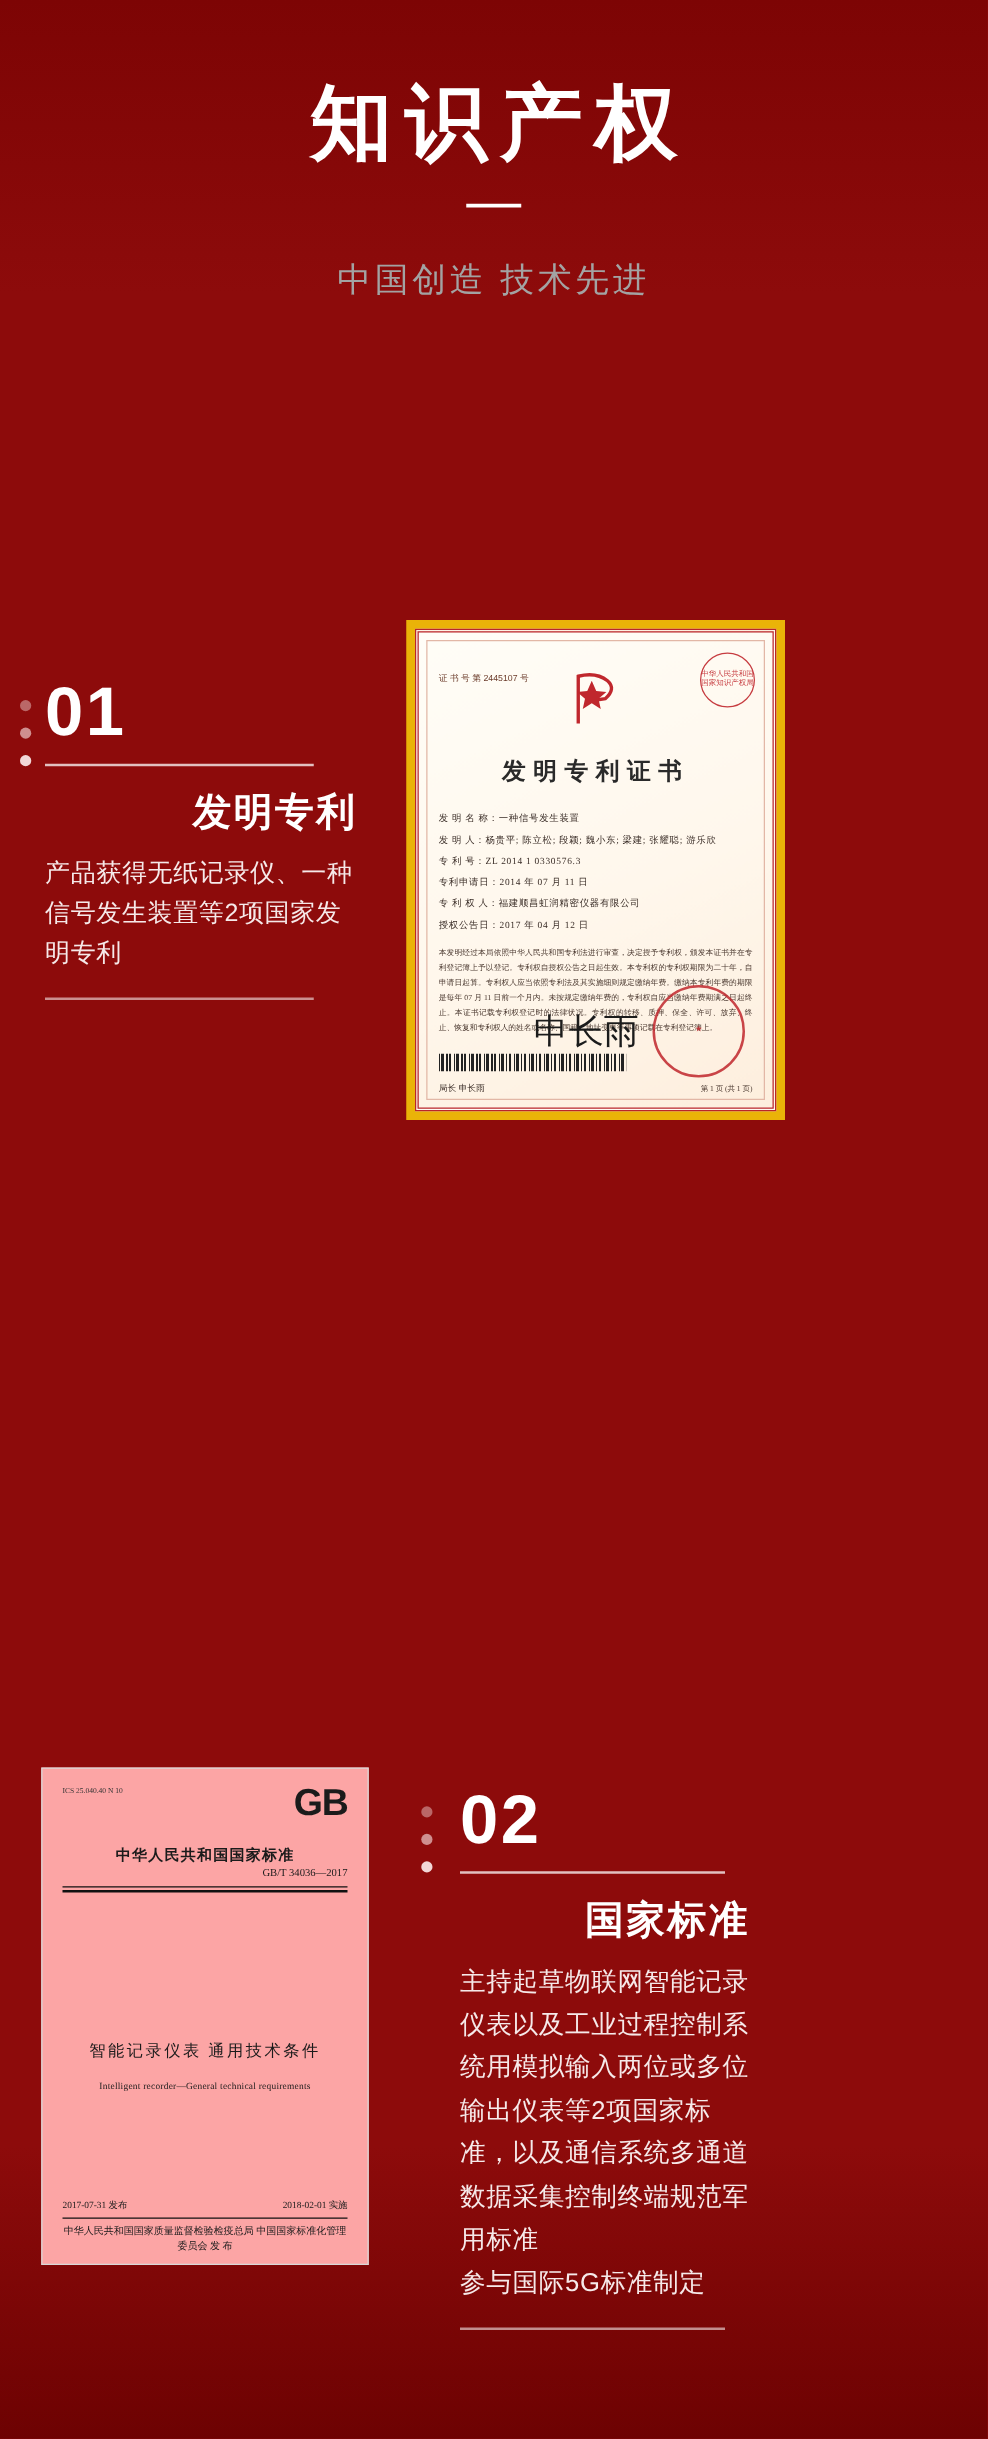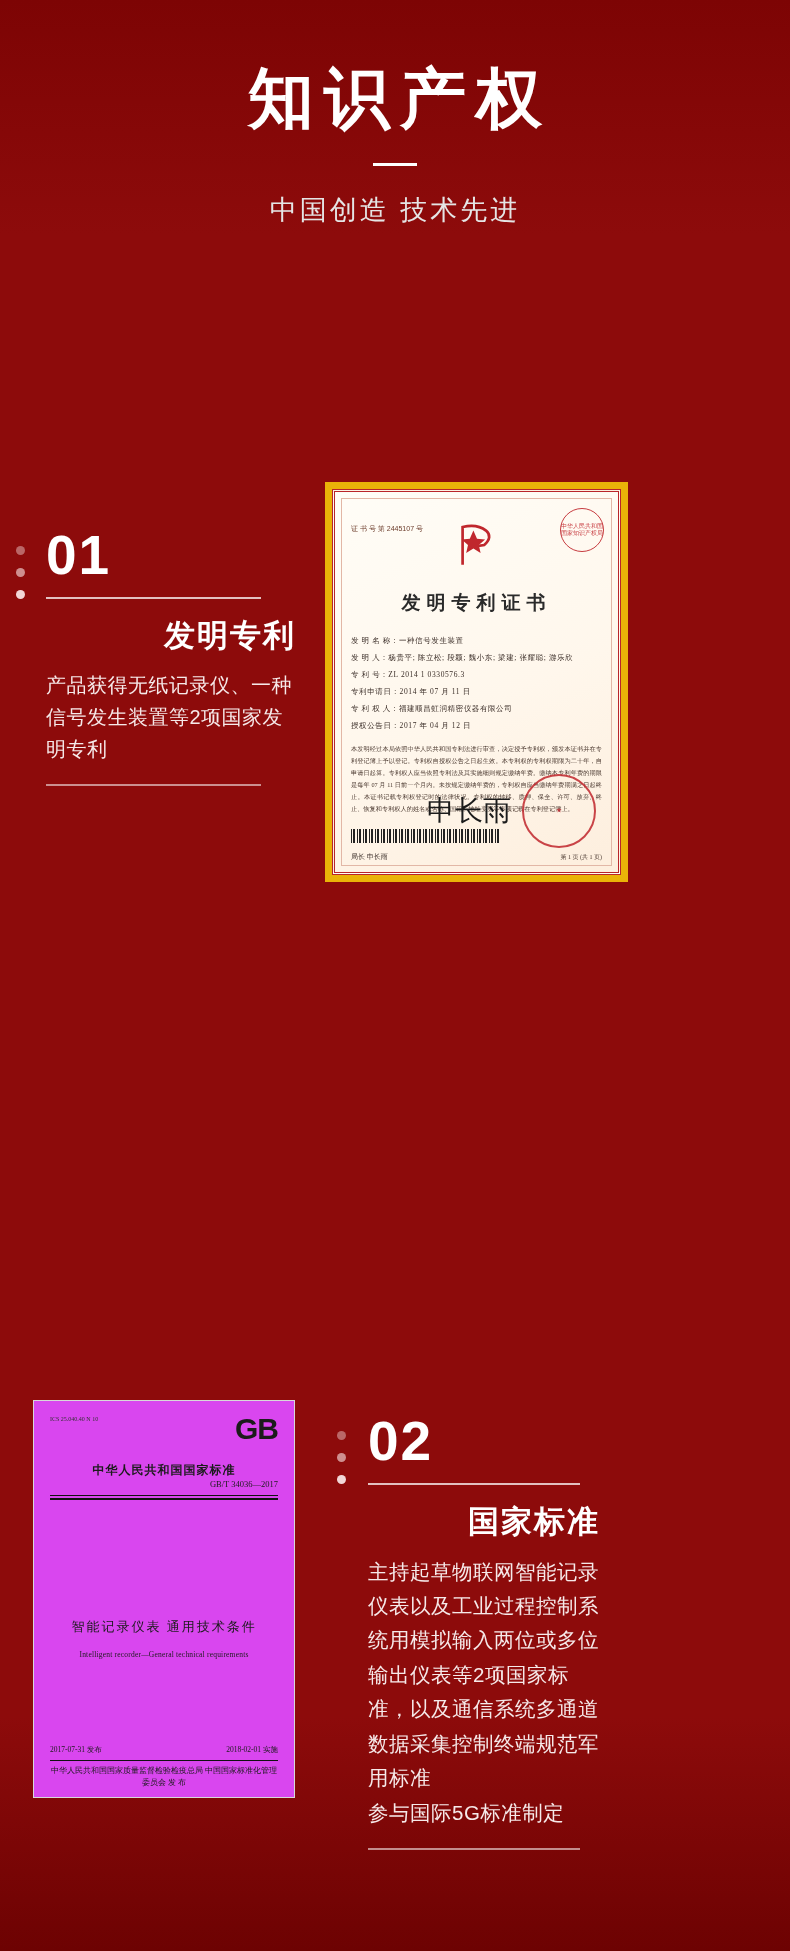--- a/index.html
+++ b/index.html
@@ -29,22 +29,22 @@
     line-height: 1.1;
     text-indent: 10px;
   }
   .header .rule {
     width: 44px;
     height: 3px;
     background: #ffffff;
     margin: 28px auto 0 auto;
   }
   .header .subtitle {
-    margin-top: 26px;
-    color: #e5e5e5;
+    margin-top: 40px;
+    color: #a3a3a3;
     font-size: 27px;
     letter-spacing: 3px;
   }
 
   
   .section {
     position: relative;
     width: 790px;
   }
 
@@ -96,21 +96,21 @@
     height: 2px;
     background: rgba(255,255,255,.55);
     margin-top: 18px;
   }
 
   
   #block1 { height: 470px; }
   #block1 .dots { left: 16px; top: 318px; }
   #block1 .textcol {
     position: absolute;
-    left: 46px;
+    left: 36px;
     top: 300px;
     width: 250px;
   }
   #block1 .num-rule { width: 215px; }
   #block1 .bottom-rule { width: 215px; }
 
   .cert1-wrap {
     position: absolute;
     left: 325px;
     top: 254px;
@@ -255,21 +255,21 @@
   }
 
   
   #block2 { height: 470px; }
   .gb-wrap {
     position: absolute;
     left: 33px;
     top: 702px;
     width: 262px;
     height: 398px;
-    background: #d946ef;
+    background: #fca5a5;
     border: 1px solid #d8d8d8;
     padding: 14px 16px 10px 16px;
     font-family: "Liberation Serif", serif;
     color: #1b1b1b;
   }
   .gb-topline {
     display: flex;
     justify-content: space-between;
     align-items: flex-start;
   }

